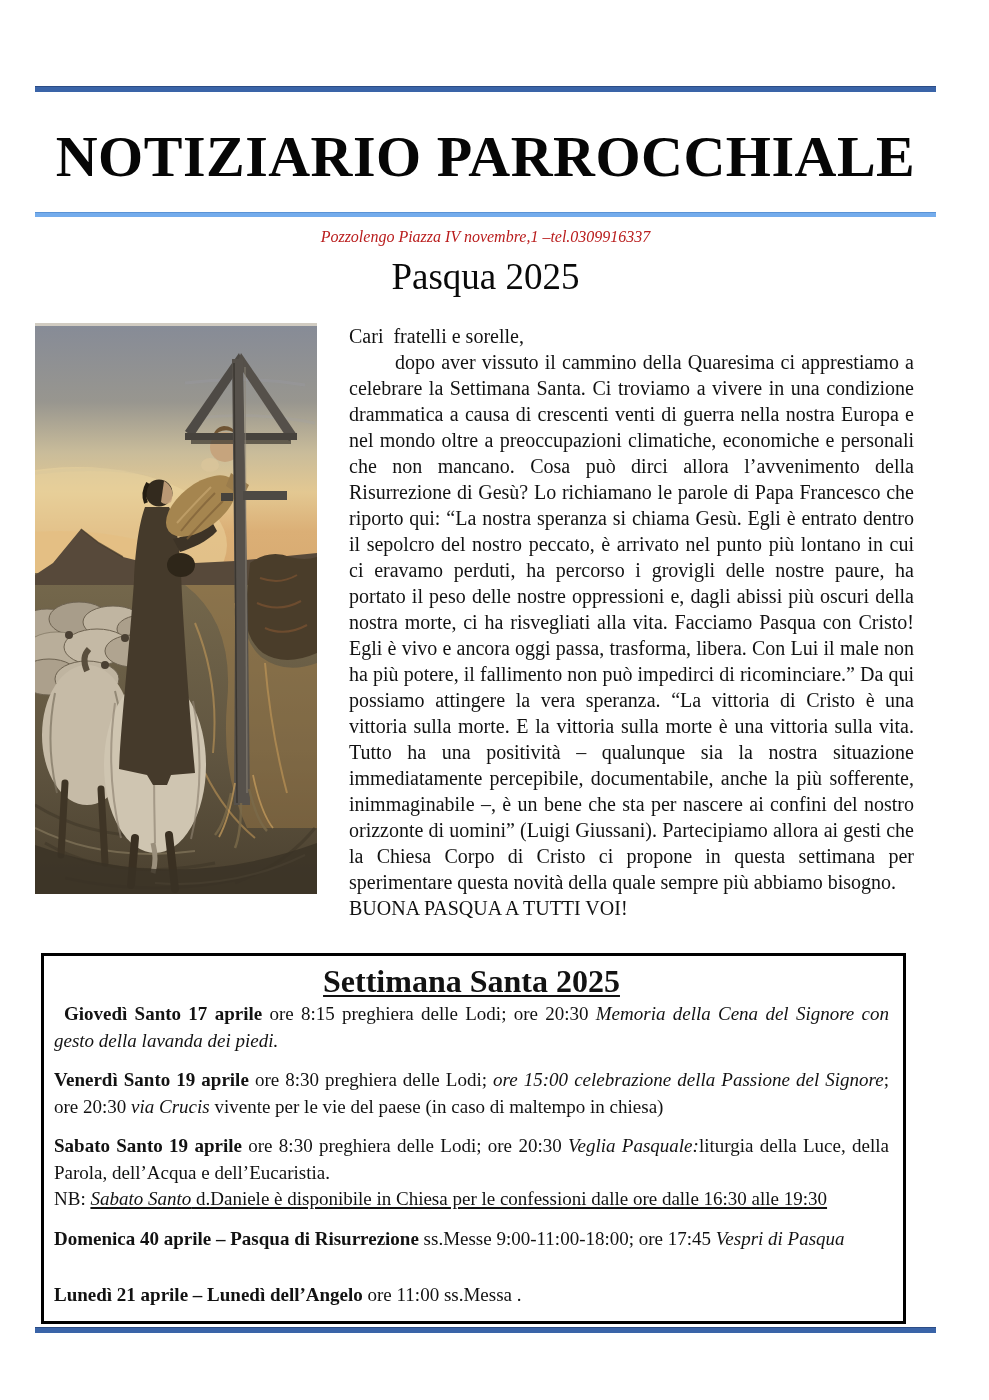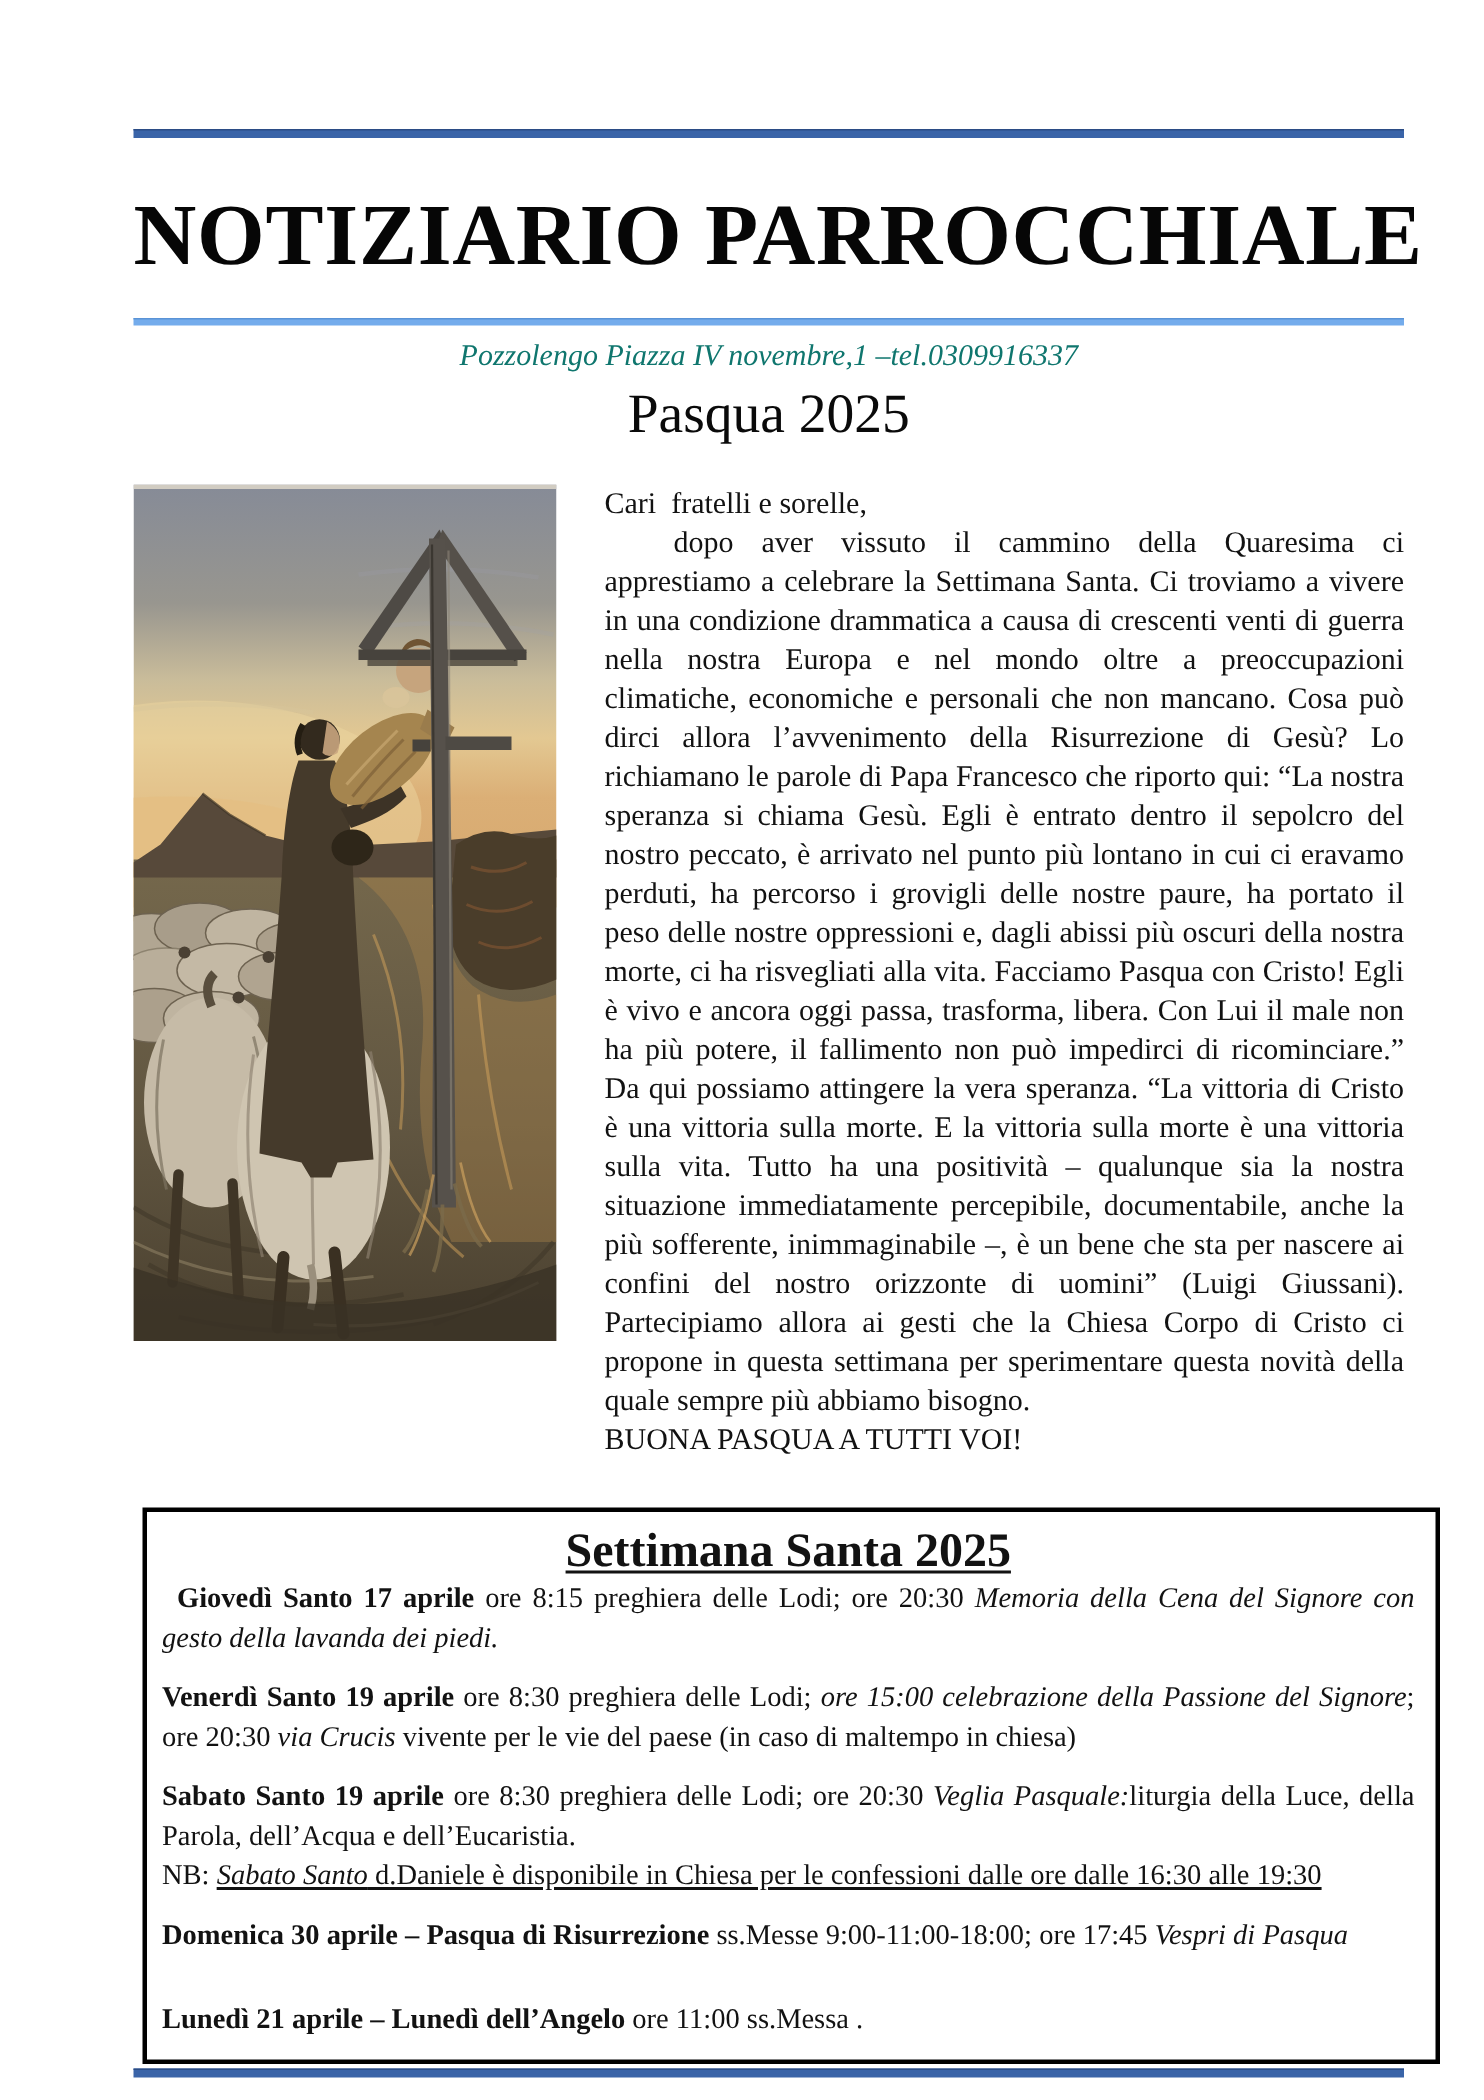--- a/index.html
+++ b/index.html
@@ -7,32 +7,32 @@
     --light-blue:#74ACEC;
     --ink:#121212;
   }
   *{box-sizing:border-box;}
   html,body{margin:0;padding:0;}
   body{
     width:989px;height:1400px;background:#ffffff;
     font-family:"Liberation Serif","DejaVu Serif",serif;
     color:var(--ink);
   }
-  .page{width:989px;height:1400px;padding-left:89px;padding-right:53px;overflow:hidden;}
+  .page{width:989px;height:1400px;padding-left:35px;padding-right:53px;overflow:hidden;}
   .rule{height:6px;background:var(--dark-blue);border-top:1px solid #2B4C85;}
   .rule-top{margin-top:86px;}
   .rule-light{height:5px;background:var(--light-blue);border-top:1px solid #5A93D6;margin-top:20px;}
   .masthead{
     margin:30px 0 0 0;padding:0;text-align:center;
     font-size:58px;font-weight:bold;line-height:70px;letter-spacing:0.5px;
     color:#060606;white-space:nowrap;
   }
   .address{
     margin:8px 0 0 0;text-align:center;font-style:italic;
-    font-size:20px;line-height:24px;color:#0f766e;
+    font-size:16px;line-height:24px;color:#b91c1c;
   }
   .issue{
     margin:6px 0 0 0;text-align:center;font-weight:normal;
     font-size:37px;line-height:44px;color:#0a0a0a;
   }
   .content-row{display:flex;gap:18px;margin-top:24px;align-items:flex-start;}
   .painting{flex:0 0 282px;display:block;}
   .letter{width:565px;font-size:20px;line-height:26px;text-align:justify;margin-left:14px;}
   .letter p{margin:0;padding:0;}
   .salutation{white-space:pre-wrap;text-align:left;}
@@ -186,19 +186,19 @@
   </div>
 
   <div class="schedule-box">
     <div class="box-title">
       <span>Settimana Santa 2025</span>
     </div>
     <p class="entry indent"><span class="b">Giovedì Santo 17 aprile</span><span> ore 8:15 preghiera delle Lodi; ore 20:30 </span><span class="i">Memoria della Cena del Signore con gesto della lavanda dei piedi.</span></p>
     <p class="entry gap"><span class="b">Venerdì Santo 19 aprile</span><span> ore 8:30  preghiera delle Lodi; </span><span class="i">ore 15:00 celebrazione della Passione del Signore</span><span>; ore 20:30 </span><span class="i">via Crucis</span><span> vivente per le vie del paese (in caso di maltempo in chiesa)</span></p>
     <p class="entry gap"><span class="b">Sabato Santo 19 aprile</span><span>  ore 8:30 preghiera delle Lodi; ore 20:30 </span><span class="i">Veglia Pasquale:</span><span>liturgia della Luce, della Parola, dell’Acqua e dell’Eucaristia.</span></p>
     <p class="entry"><span>NB: </span><span class="i u">Sabato Santo</span><span class="u"> d.Daniele è disponibile in Chiesa per le confessioni dalle ore dalle 16:30 alle 19:30</span></p>
-    <p class="entry gap"><span class="b">Domenica 30 aprile – Pasqua di Risurrezione</span><span> ss.Messe 9:00-11:00-18:00; ore 17:45 </span><span class="i">Vespri di Pasqua</span></p>
+    <p class="entry gap"><span class="b">Domenica 40 aprile – Pasqua di Risurrezione</span><span> ss.Messe 9:00-11:00-18:00; ore 17:45 </span><span class="i">Vespri di Pasqua</span></p>
     <p class="entry biggap"><span class="b">Lunedì 21 aprile – Lunedì dell’Angelo</span><span> ore 11:00 ss.Messa .</span></p>
   </div>
 
   <div class="rule rule-bottom"></div>
 
 </div>
 
 </body></html>

